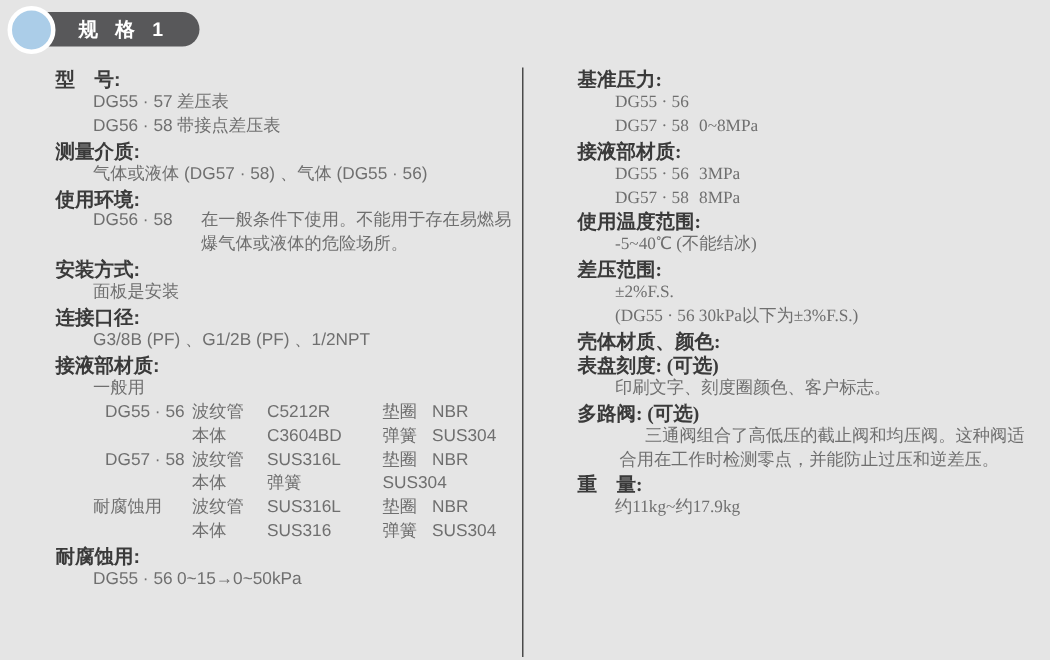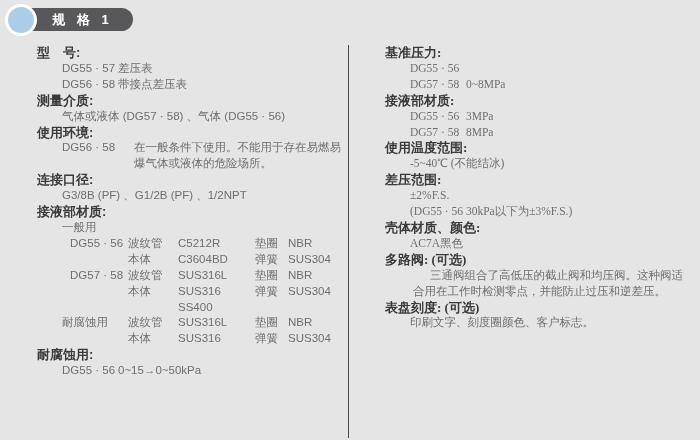--- a/index.html
+++ b/index.html
@@ -64,20 +64,24 @@
     </div>
 
     <div class="section">
       <div class="h">使用环境:</div>
       <div class="row">
         <span class="lbl lbl-wide">DG56 · 58</span>
         <span class="val val-narrow">在一般条件下使用。不能用于存在易燃易爆气体或液体的危险场所。</span>
       </div>
     </div>
 
+    <div class="section">
+      <div class="h">安装方式:</div>
+      <div class="line">面板是安装</div>
+    </div>
 
 
     <div class="section">
       <div class="h">连接口径:</div>
       <div class="line">G3/8B (PF) 、G1/2B (PF) 、1/2NPT</div>
     </div>
 
     <div class="section">
       <div class="h">接液部材质:</div>
       <div class="line">一般用</div>
@@ -99,21 +103,20 @@
         <div class="trow">
           <span class="c-ind">DG57 · 58</span>
           <span>波纹管</span>
           <span>SUS316L</span>
           <span>垫圈</span>
           <span>NBR</span>
         </div>
         <div class="trow">
           <span class="c-ind"></span>
           <span>本体</span>
-          <span>SUS316 SS400</span>
           <span>弹簧</span>
           <span>SUS304</span>
         </div>
         <div class="trow">
           <span>耐腐蚀用</span>
           <span>波纹管</span>
           <span>SUS316L</span>
           <span>垫圈</span>
           <span>NBR</span>
         </div>
@@ -169,29 +172,32 @@
     </div>
 
     <div class="section">
       <div class="h">差压范围:</div>
       <div class="line">±2%F.S.</div>
       <div class="line">(DG55 · 56 30kPa以下为±3%F.S.)</div>
     </div>
 
     <div class="section">
       <div class="h">壳体材质、颜色:</div>
-      <div class="line">AC7A黑色</div>
+    </div>
+
+    <div class="section">
+      <div class="h">表盘刻度: (可选)</div>
+      <div class="line">印刷文字、刻度圈颜色、客户标志。</div>
     </div>
 
     <div class="section">
       <div class="h">多路阀: (可选)</div>
       <div class="para">三通阀组合了高低压的截止阀和均压阀。这种阀适合用在工作时检测零点，并能防止过压和逆差压。</div>
     </div>
 
     <div class="section">
-      <div class="h">表盘刻度: (可选)</div>
-      <div class="line">印刷文字、刻度圈颜色、客户标志。</div>
-    </div>
-
+      <div class="h">重　量:</div>
+      <div class="line">约11kg~约17.9kg</div>
+    </div>
 
   </div>
 
 </div>
 
 </body></html>

